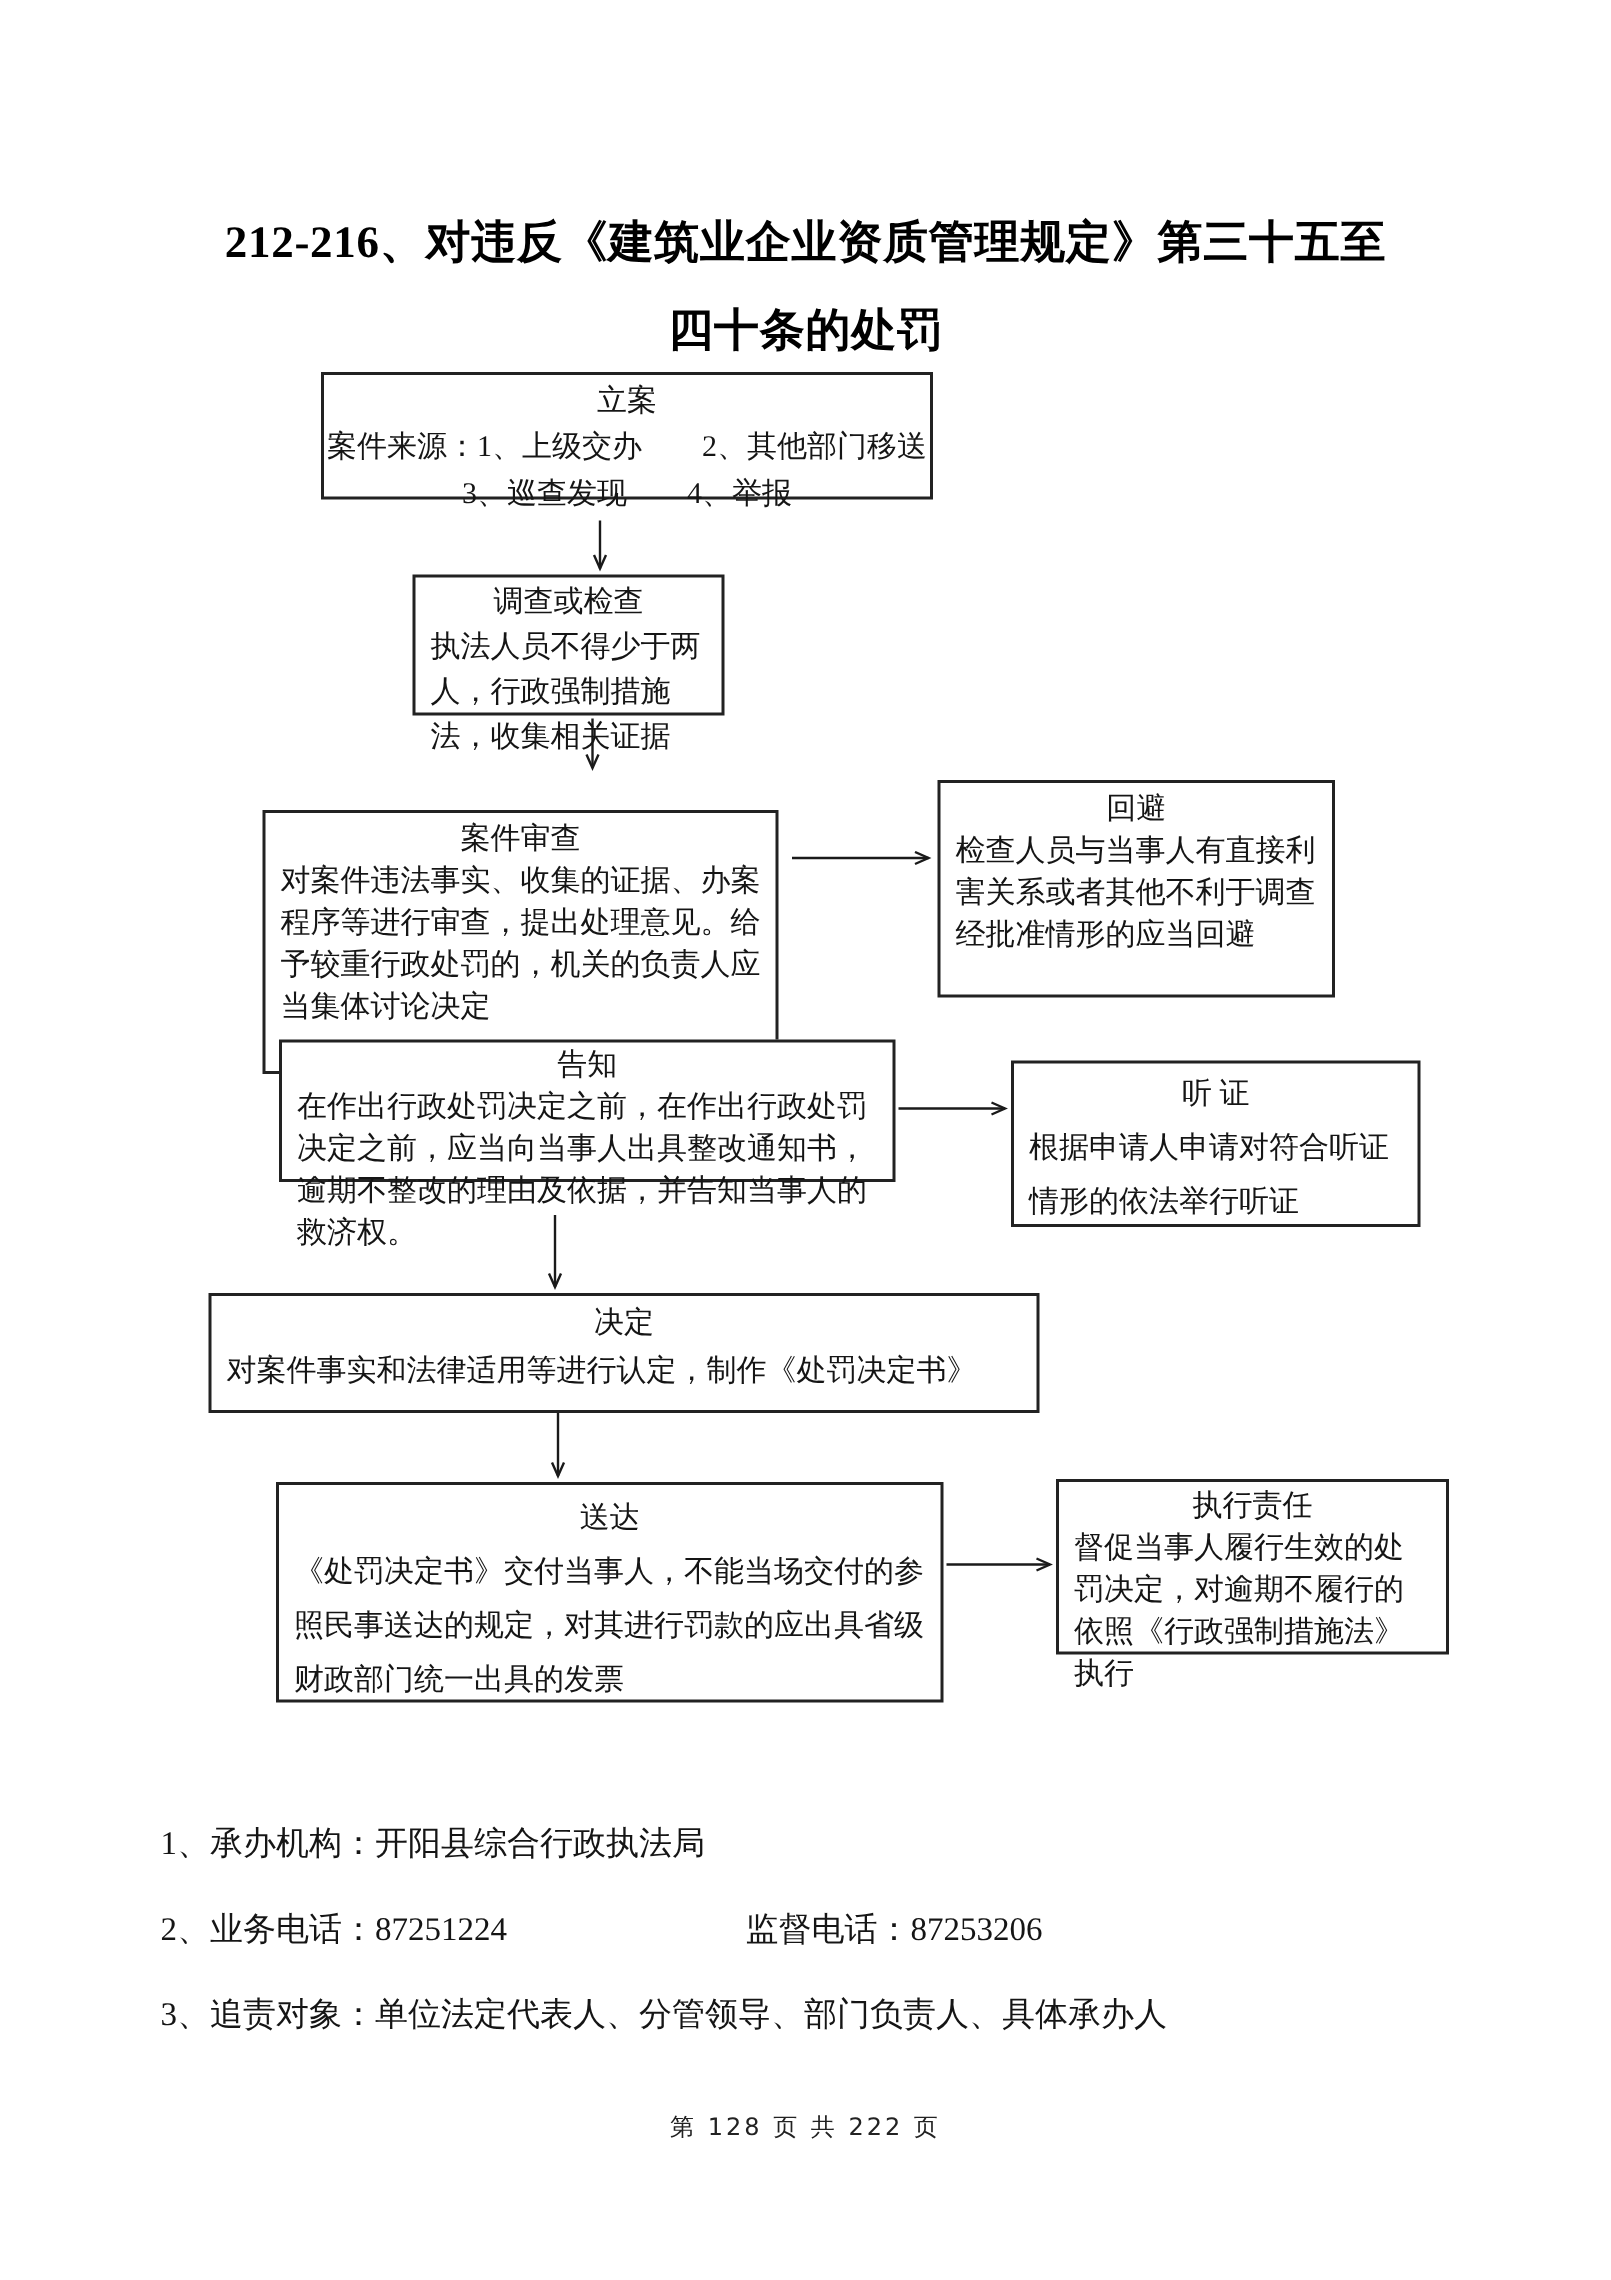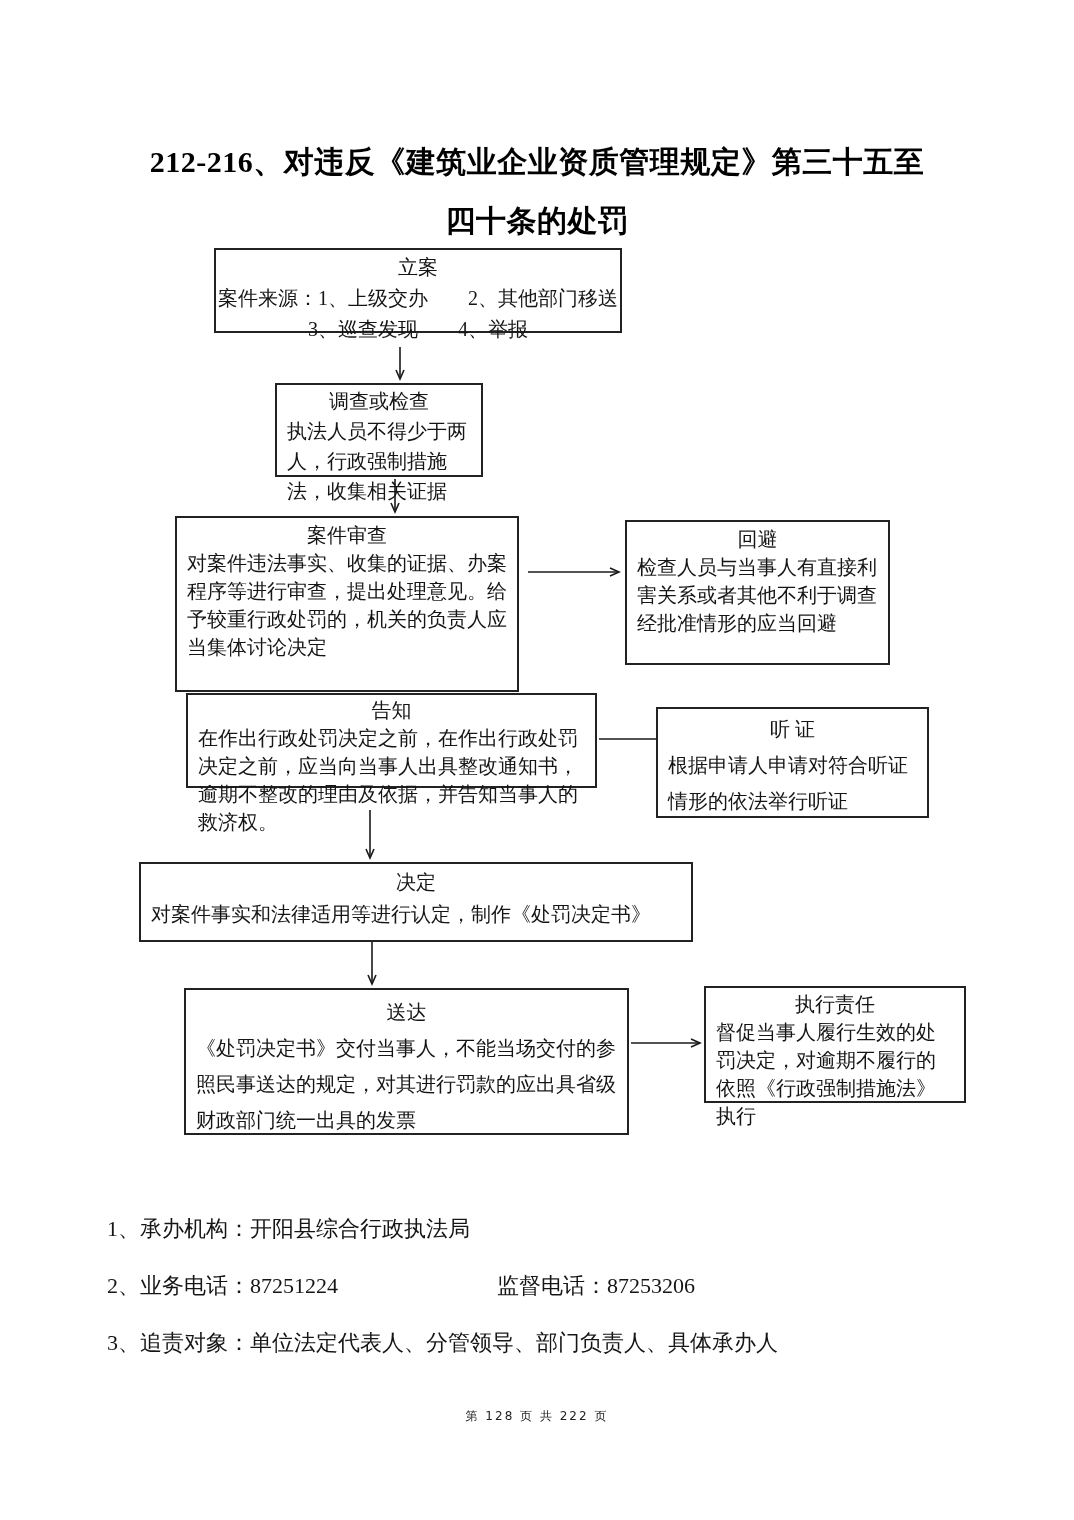--- a/index.html
+++ b/index.html
@@ -33,40 +33,40 @@
     border: 2px solid #222222;
     background: #ffffff;
     font-size: 20px;
     color: #151515;
   }
   .fbox .bt { text-align: center; }
   .fbox .bb { text-align: left; padding: 0 10px; }
   #box-lian      { left: 214px; top: 248px; width: 408px; height: 85px;  line-height: 31px; padding-top: 2px; }
   #box-lian .c   { text-align: center; }
   #box-diaocha   { left: 275px; top: 383px; width: 208px; height: 94px;  line-height: 30px; padding-top: 1px; }
-  #box-shencha   { left: 175px; top: 516px; width: 344px; height: 176px; line-height: 28px; padding-top: 3px; }
+  #box-shencha   { left: 175px; top: 540px; width: 344px; height: 176px; line-height: 28px; padding-top: 3px; }
   #box-huibi     { left: 625px; top: 520px; width: 265px; height: 145px; line-height: 28px; padding-top: 3px; }
   #box-gaozhi    { left: 186px; top: 693px; width: 411px; height: 95px; line-height: 28px; padding-top: 1px; }
-  #box-tingzheng { left: 656px; top: 707px; width: 273px; height: 111px; line-height: 36px; padding-top: 2px; }
+  #box-tingzheng { left: 674px; top: 707px; width: 273px; height: 111px; line-height: 36px; padding-top: 2px; }
   #box-jueding   { left: 139px; top: 862px; width: 554px; height: 80px;  line-height: 32px; padding-top: 2px; }
   #box-songda    { left: 184px; top: 988px; width: 445px; height: 147px; line-height: 36px; padding-top: 4px; }
   #box-zhixing   { left: 704px; top: 986px; width: 262px; height: 117px; line-height: 28px; padding-top: 2px; }
   .notes {
     position: absolute; left: 107px; top: 1214px;
     width: 900px;
     font-size: 22px;
     color: #151515;
   }
   .note-line { position: relative; height: 57px; line-height: 30px; }
   .note-part2 { position: absolute; left: 390px; top: 0; }
   .page-footer {
     position: absolute; left: 0; top: 1408px;
     width: 1074px;
     text-align: center;
-    font-size: 12px;
+    font-size: 16px;
     font-family: "DejaVu Sans", "Liberation Sans", sans-serif;
     color: #222222;
     letter-spacing: 2px;
   }
 </style>
 </head>
 <body>
 
 <div class="doc-title">
   <div>212-216、对违反《建筑业企业资质管理规定》第三十五至</div>

